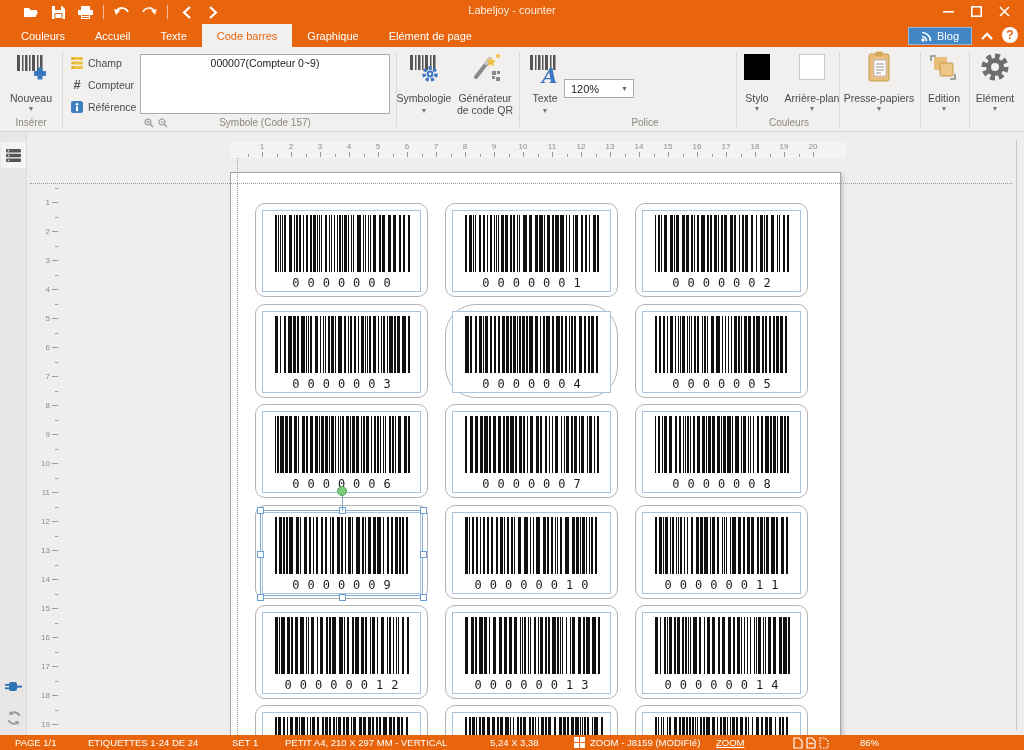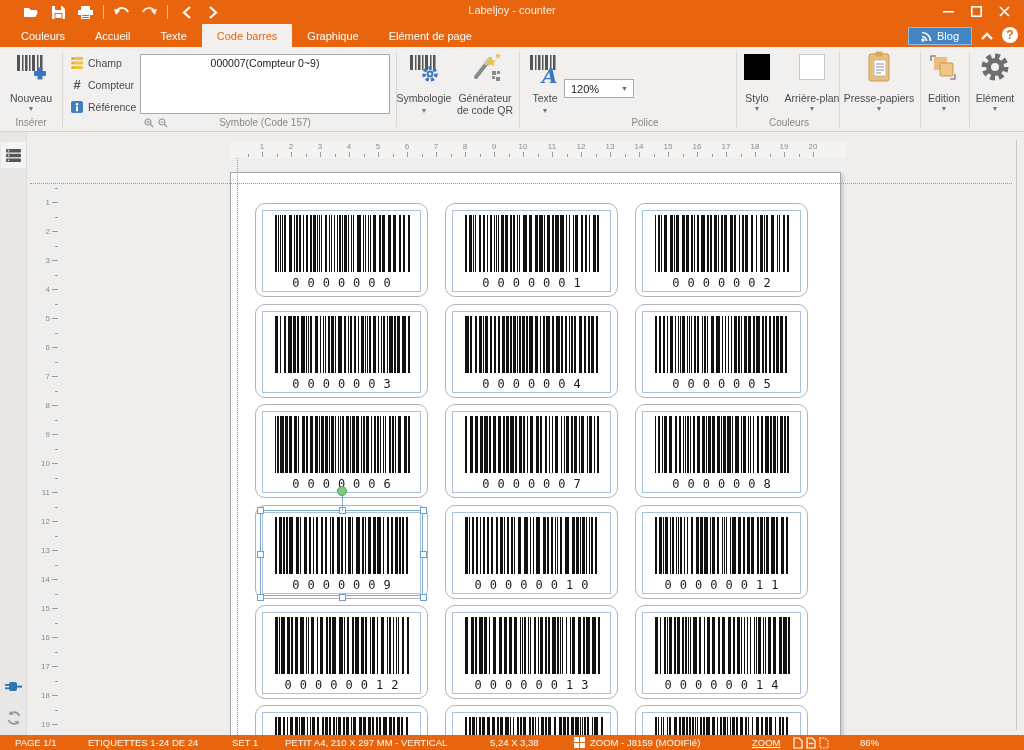--- a/index.html
+++ b/index.html
@@ -639,21 +639,21 @@
               <span style="width:1px;margin-right:1px"></span>
               <span style="width:4px;margin-right:1px"></span>
               <span style="width:2px;margin-right:1px"></span>
               <span style="width:3px;margin-right:2px"></span>
               <span style="width:4px;margin-right:2px"></span>
               <span style="width:2px"></span>
             </div>
             <div class="bcnum">0000003</div>
           </div>
         </div>
-        <div class="lbl" style="left: 445px; top: 172px;">
+        <div class="lbl" style="left: 445px; top: 172px; border-radius: 31px;">
           <div class="bcbox">
             <div class="bars">
               <span style="width:4px;margin-right:1px"></span>
               <span style="width:2px;margin-right:3px"></span>
               <span style="width:2px;margin-right:2px"></span>
               <span style="width:3px;margin-right:1px"></span>
               <span style="width:1px;margin-right:1px"></span>
               <span style="width:3px;margin-right:2px"></span>
               <span style="width:2px;margin-right:2px"></span>
               <span style="width:2px;margin-right:2px"></span>
@@ -1293,21 +1293,21 @@
       <svg width="11" height="11" viewBox="0 0 11 11">
           <g fill="#fff">
             <rect x="0" y="0" width="5" height="5"></rect>
             <rect x="6" y="0" width="5" height="5"></rect>
             <rect x="0" y="6" width="5" height="5"></rect>
             <rect x="6" y="6" width="5" height="5"></rect>
           </g>
         </svg>
     </div>
     <span style="left:590px;">ZOOM - J8159 (MODIFIé)</span>
-    <span style="left:752px;text-decoration:underline;">ZOOM</span>
+    <span style="left:716px;text-decoration:underline;">ZOOM</span>
     <div class="sb-icon" style="left:793px;">
       <svg width="10" height="12" viewBox="0 0 10 12">
           <path d="M1 1 h5 l3 3 v7 H1 z" fill="none" stroke="#fff" stroke-width="1.2"></path>
         </svg>
       <svg width="10" height="12" viewBox="0 0 10 12">
           <path d="M1 1 h5 l3 3 v7 H1 z" fill="none" stroke="#fff" stroke-width="1.2"></path>
           <path d="M3 6.5 h4 M3 6.5 l1-1 M3 6.5 l1 1 M7 6.5 l-1-1 M7 6.5 l-1 1" stroke="#fff" stroke-width=".9"></path>
         </svg>
       <svg width="10" height="12" viewBox="0 0 10 12">
           <path d="M1 1 h5 l3 3 v7 H1 z" fill="none" stroke="#fff" stroke-width="1.2" stroke-dasharray="1.6 1.2"></path>

